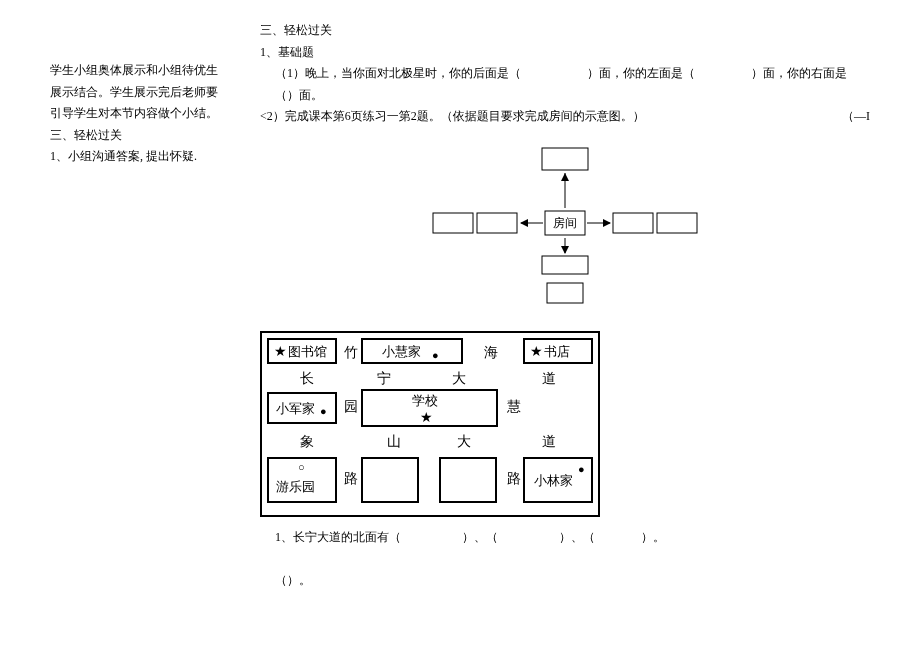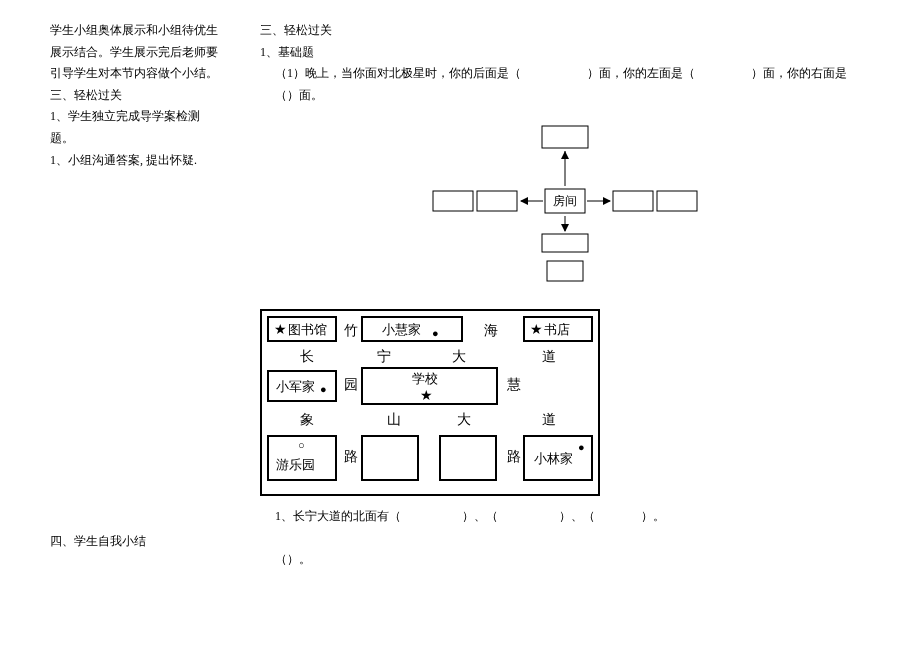--- a/index.html
+++ b/index.html
@@ -11,20 +11,21 @@
       width: 920px;
       height: 651px;
       padding: 20px 50px;
       display: flex;
       gap: 40px;
     }
     .left-col {
       width: 170px;
       flex-shrink: 0;
       line-height: 1.8;
+      margin-top: 40px;
     }
     .right-col {
       flex: 1;
       line-height: 1.8;
     }
     .spacer { height: 360px; }
     .diagram-room {
       margin: 15px auto;
       width: 320px;
       text-align: center;
@@ -37,35 +38,37 @@
     }
     .indent { padding-left: 15px; font-family: Liberation Serif, serif; }
     .blank { display: inline-block; }
   </style>
 </head>
 <body>
 
 <div class="left-col">
   <p>学生小组奥体展示和小组待优生展示结合。学生展示完后老师要引导学生对本节内容做个小结。</p>
   <p>三、轻松过关</p>
-  <p>1、学生独立完成导学案检测题。</p>
   <p>1、小组沟通答案, 提出怀疑.</p>
   <div class="spacer"></div>
-  <p>四、学生自我小结</p>
 </div>
 
 <div class="right-col">
   <p>三、轻松过关</p>
   <p>1、基础题</p>
   <p class="indent">
     <span>（1）晚上，当你面对北极星时，你的后面是（</span>
     <span class="blank" style="width:60px"></span>
     <span>）面，你的左面是（</span>
     <span class="blank" style="width:50px"></span>
     <span>）面，你的右面是（）面。</span>
+  </p>
+  <p>
+    <span>&lt;2）完成课本第6页练习一第2题。（依据题目要求完成房间的示意图。）</span>
+    <span style="float:right">（—I</span>
   </p>
 
   <div class="diagram-room">
     <svg width="320" height="165" viewBox="0 0 320 165">
       <rect x="137" y="5" width="46" height="22" fill="none" stroke="#000"></rect>
       <rect x="28" y="70" width="40" height="20" fill="none" stroke="#000"></rect>
       <rect x="72" y="70" width="40" height="20" fill="none" stroke="#000"></rect>
       <rect x="140" y="68" width="40" height="24" fill="none" stroke="#000"></rect>
       <text x="160" y="84" text-anchor="middle" font-size="12">房间</text>
       <rect x="208" y="70" width="40" height="20" fill="none" stroke="#000"></rect>

